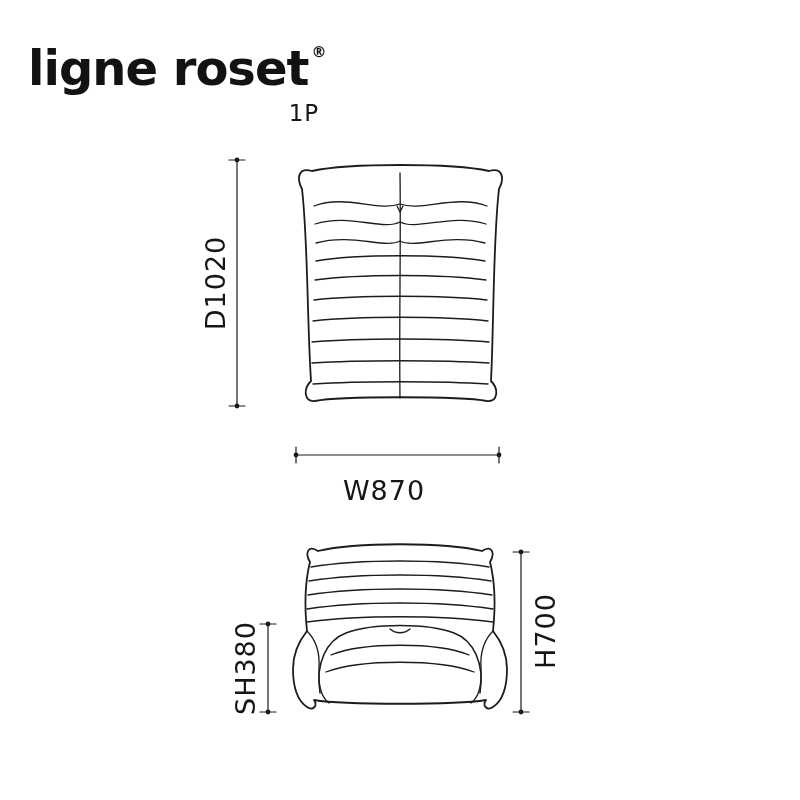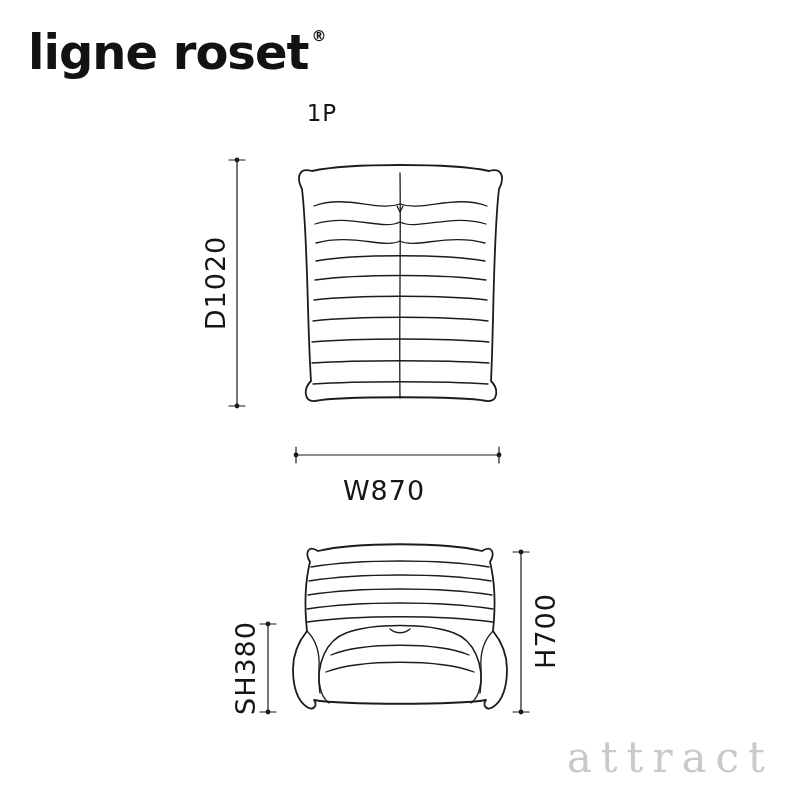--- a/index.html
+++ b/index.html
@@ -1,24 +1,24 @@
 <!DOCTYPE html>
 <html><head>
 <meta charset="utf-8">
 <style>
   html,body { margin:0; padding:0; background:#ffffff; }
   body { width:800px; height:800px; overflow:hidden;
          font-family:"DejaVu Sans","Liberation Sans",sans-serif; }
   .stage { position:relative; width:800px; height:800px; background:#ffffff; }
 
-  .logo { position:absolute; left:28px; top:24px; font-weight:700; font-size:48px;
+  .logo { position:absolute; left:28px; top:40px; font-weight:700; font-size:48px;
           letter-spacing:-1px; color:#121212; white-space:nowrap; }
   .logo .reg { font-size:15px; font-weight:700; vertical-align:28px; margin-left:3px; }
 
-  .variant { position:absolute; left:292px; top:100px; width:60px; text-align:center;
+  .variant { position:absolute; left:274px; top:100px; width:60px; text-align:center;
              font-size:23px; letter-spacing:1px; color:#161616; }
 
   .dim { position:absolute; font-size:27px; color:#161616; text-align:center;
          height:30px; line-height:30px; letter-spacing:1px; }
   .rot { transform:rotate(-90deg); transform-origin:center center; }
   #dim-depth      { left:136px; top:268px; width:160px; }
   #dim-width      { left:304px; top:476px; width:160px; }
   #dim-height     { left:476px; top:616px; width:140px; }
   #dim-seatheight { left:176px; top:653px; width:140px; }
 
@@ -132,15 +132,14 @@
     <span>ligne roset</span><span class="reg">®</span>
   </div>
 
   <div class="variant">1P</div>
 
   <div id="dim-depth" class="dim rot">D1020</div>
   <div id="dim-width" class="dim">W870</div>
   <div id="dim-height" class="dim rot">H700</div>
   <div id="dim-seatheight" class="dim rot">SH380</div>
 
-  <div class="watermark">attract</div>
 
 </div>
 
 </body></html>

